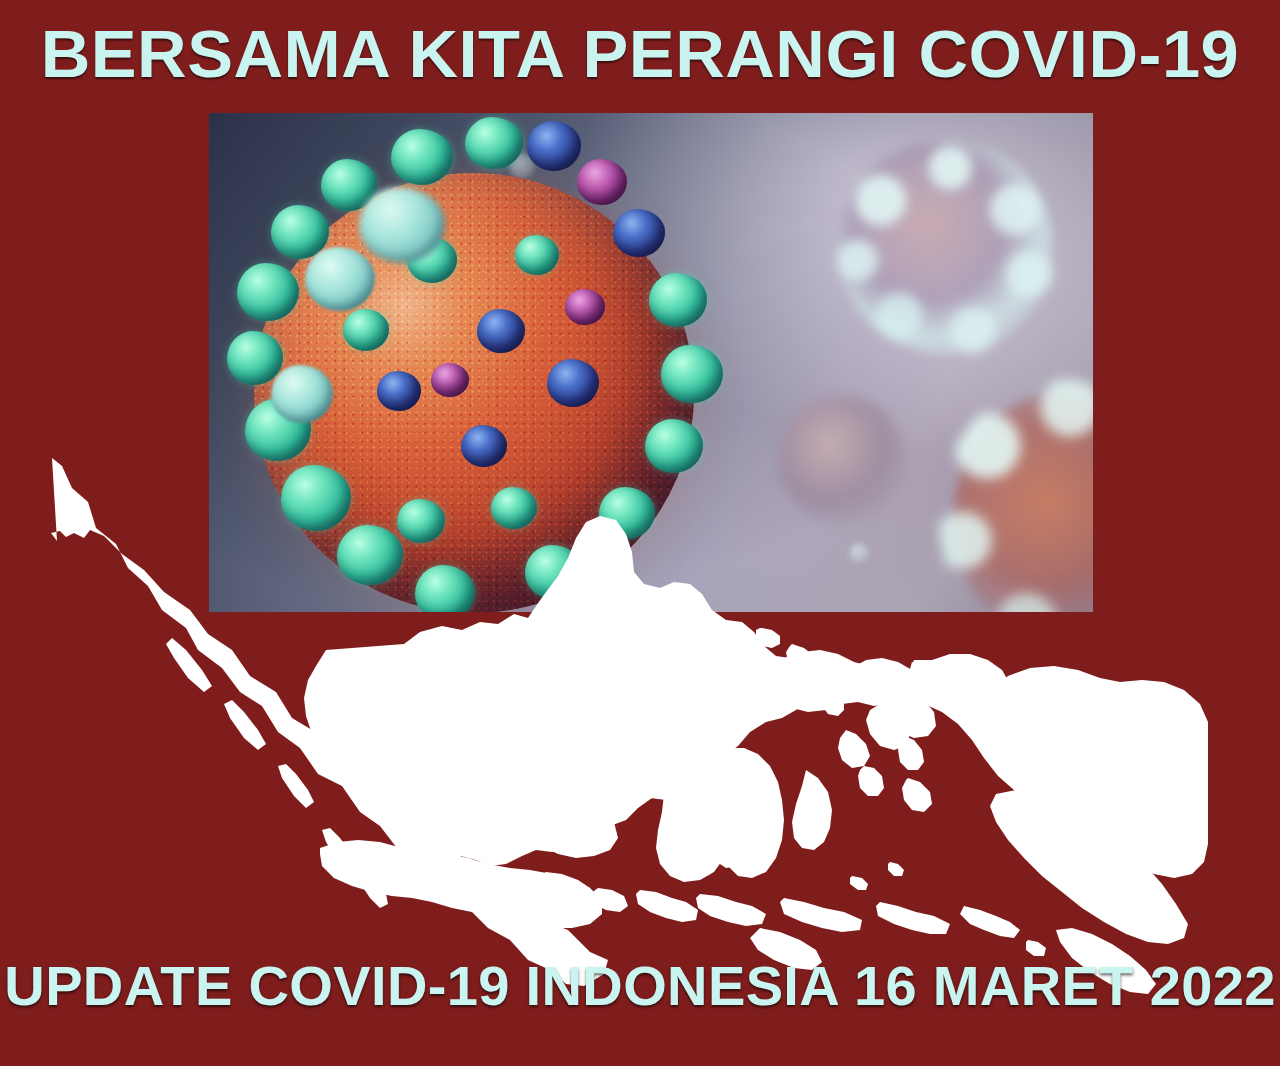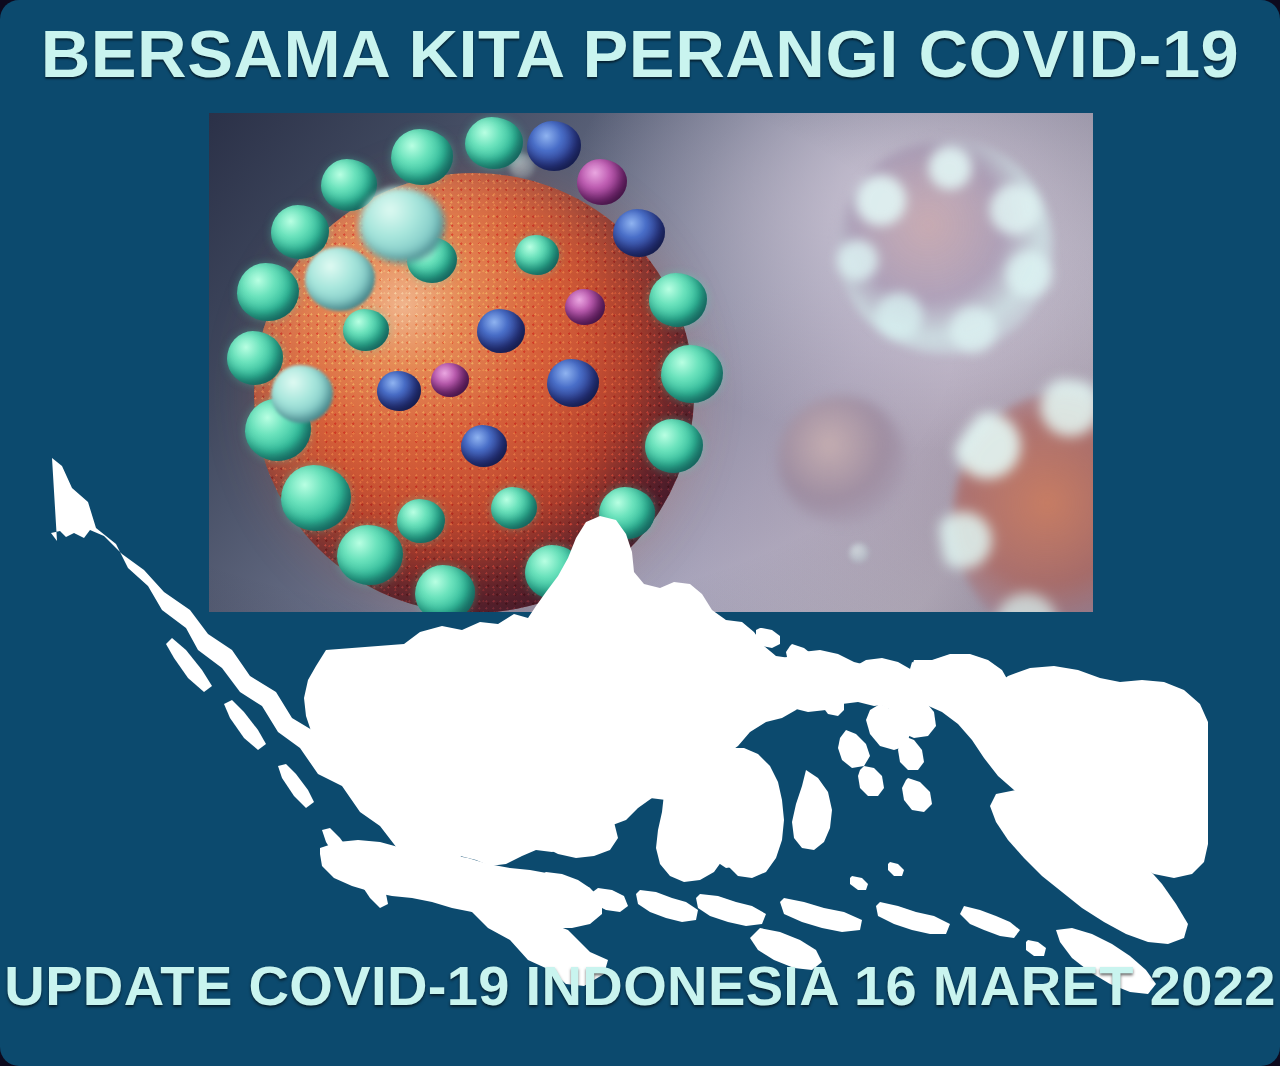--- a/index.html
+++ b/index.html
@@ -9,23 +9,22 @@
     background: #0d0a1e;
   }
   body {
     font-family: "Liberation Sans", sans-serif;
   }
 
   .poster {
     position: relative;
     width: 1280px;
     height: 1066px;
-    background: #0c4a6e;
+    background: #7f1d1d;
     overflow: hidden;
-    border-radius: 19px;
   }
 
   
   .headline {
     position: absolute;
     top: 18px;
     left: 0;
     width: 1280px;
     text-align: center;
     color: #c9f4ef;

